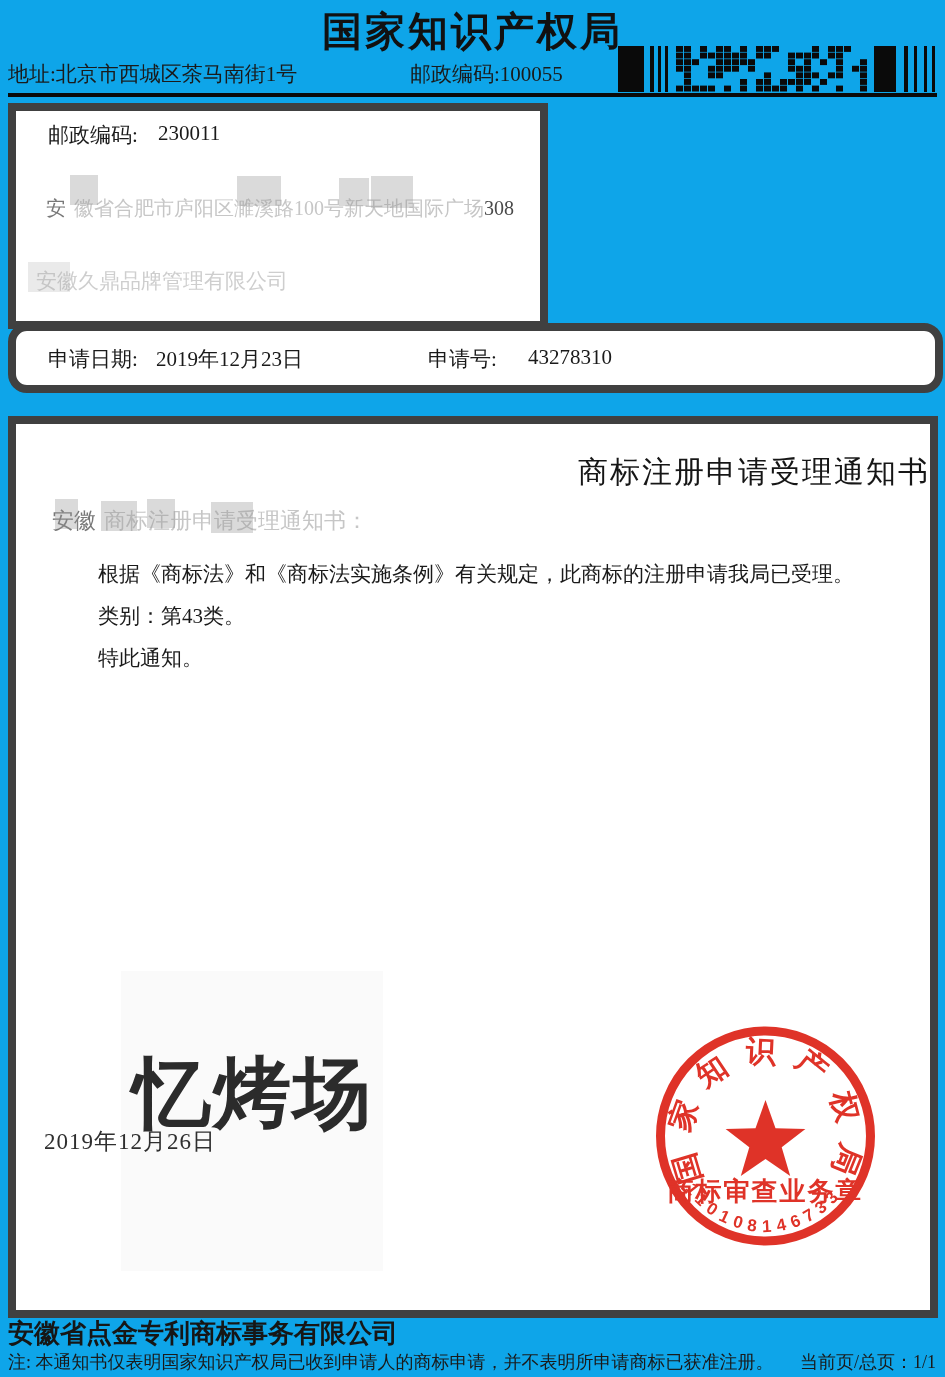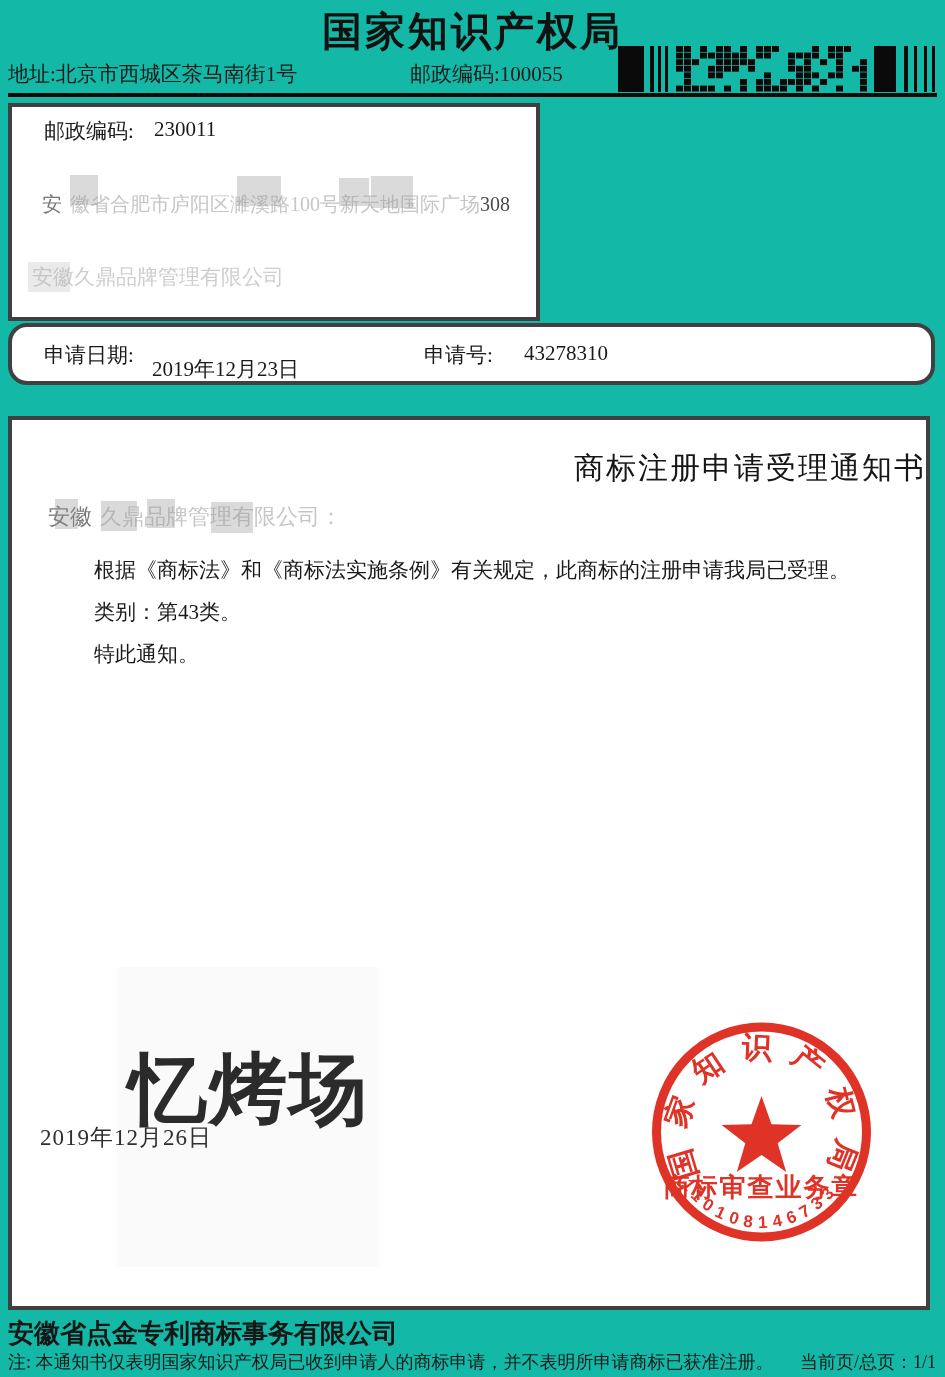--- a/index.html
+++ b/index.html
@@ -1,47 +1,47 @@
 <!DOCTYPE html>
 <html><head>
 <meta charset="utf-8">
 <style>
   html,body{margin:0;padding:0;background:#fff;}
-  .page{position:relative;width:945px;height:1377px;background:#14b8a6;overflow:hidden;
+  .page{position:relative;width:945px;height:1377px;background:#0ea5e9;overflow:hidden;
         font-family:"Liberation Serif","DejaVu Serif",serif;color:#1a1a1a;}
   .abs{position:absolute;}
 
   
   .hdr-title{top:4px;left:0;width:100%;text-align:center;font-size:40px;font-weight:bold;letter-spacing:3px;color:#111;}
   .hdr-addr{top:60px;left:8px;font-size:21px;}
   .hdr-postal{top:60px;left:410px;font-size:21px;}
   .barcode{top:46px;left:618px;}
   .hdr-rule{top:93px;left:8px;width:929px;height:4px;background:#0a0a0a;}
 
   
-  .box{border:4px solid #404040;background:#fff;}
+  .box{border:8px solid #404040;background:#fff;}
   .recipient-box{top:103px;left:8px;width:524px;height:210px;}
   .docnum-box{top:103px;left:563px;width:359px;height:210px;}
   .meta-box{top:323px;left:8px;width:919px;height:54px;border-radius:19px;}
   .main-box{top:416px;left:8px;width:914px;height:886px;}
 
   .rc-postal-label{top:10px;left:32px;font-size:21px;}
   .rc-postal-value{top:10px;left:142px;font-size:21px;}
   .rc-addr{top:84px;left:30px;font-size:20px;white-space:nowrap;}
   .rc-company{top:156px;left:20px;font-size:21px;}
   .t-dark{color:#787878;}
   .t-darker{color:#4a4a4a;}
   .t-faded{color:#c6c6c6;margin-left:8px;}
   .t-faded2{color:#cecece;}
 
   .dn-label{top:42px;left:32px;font-size:23px;}
   .dn-value{top:100px;left:50px;font-size:23px;letter-spacing:1px;}
 
   .mb-date-label{top:14px;left:32px;font-size:21px;}
-  .mb-date-value{top:14px;left:140px;font-size:21px;margin-top:14px;}
+  .mb-date-value{top:14px;left:140px;font-size:21px;}
   .mb-appno-label{top:14px;left:412px;font-size:21px;}
   .mb-appno-value{top:14px;left:512px;font-size:21px;}
 
   
   .nt-title{top:28px;left:0;width:100%;text-align:right;font-size:30px;letter-spacing:2px;color:#161616;}
   .nt-salut{top:82px;left:36px;font-size:22px;white-space:nowrap;}
   .nt-p1{top:136px;left:82px;font-size:21px;}
   .nt-p2{top:178px;left:82px;font-size:21px;}
   .nt-p3{top:220px;left:82px;font-size:21px;}
   .scan-artifact{top:547px;left:105px;width:262px;height:300px;background:#fafafa;}
@@ -190,21 +190,21 @@
 
   <div class="abs box meta-box">
     <span class="abs mb-date-label">申请日期:</span>
     <span class="abs mb-date-value">2019年12月23日</span>
     <span class="abs mb-appno-label">申请号:</span>
     <span class="abs mb-appno-value">43278310</span>
   </div>
 
   <div class="abs box main-box">
     <div class="abs nt-title">商标注册申请受理通知书</div>
-    <div class="abs nt-salut"><span class="t-dark">安徽</span><span class="t-faded">久鼎品牌管理有限公司：</span></div>
+    <div class="abs nt-salut"><span class="t-dark">安徽</span><span class="t-faded">商标注册申请受理通知书：</span></div>
     <div class="abs nt-p1">根据《商标法》和《商标法实施条例》有关规定，此商标的注册申请我局已受理。</div>
     <div class="abs nt-p2">类别：第43类。</div>
     <div class="abs nt-p3">特此通知。</div>
     <div class="abs scan-artifact"></div>
     <div class="abs trademark">忆烤场</div>
 
     <svg class="abs seal" width="235" height="235" viewBox="0 0 235 235">
       <defs>
         <path id="sealArcTop" d="M 59.2 163.6 A 74 74 0 1 1 175.8 163.6"></path>
         <path id="sealArcBottom" d="M 36.1 168.9 A 96 96 0 0 0 198.9 168.9"></path>

